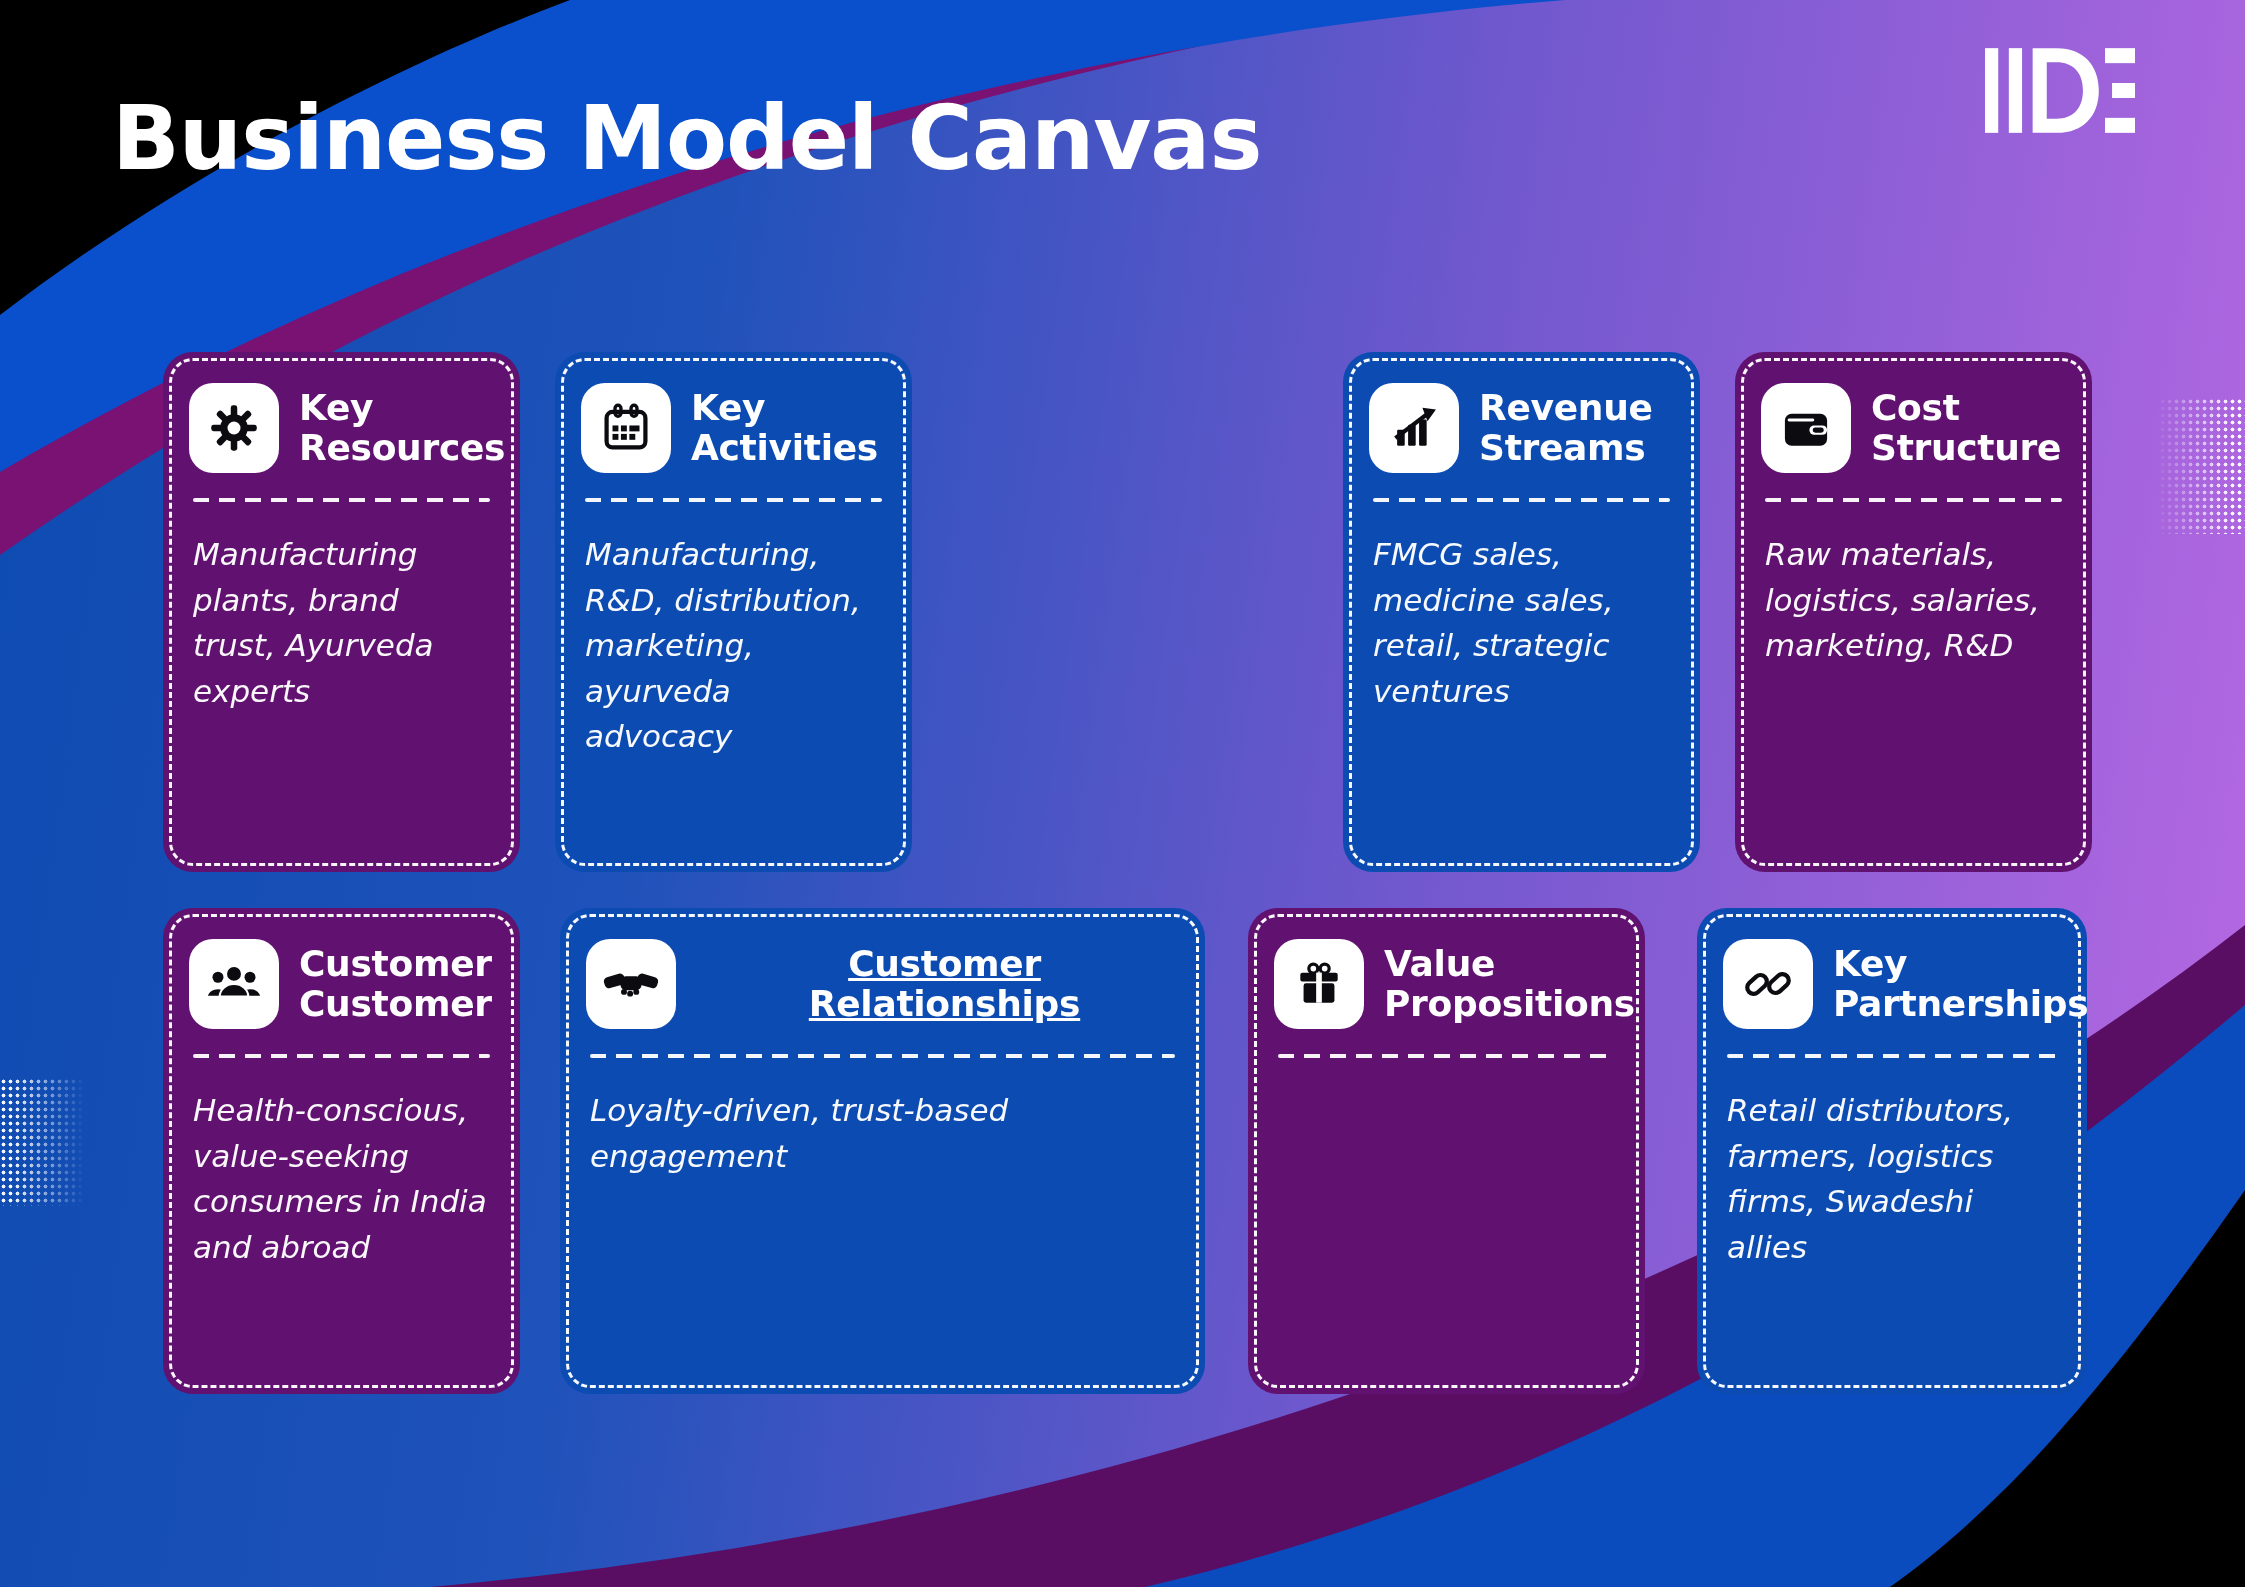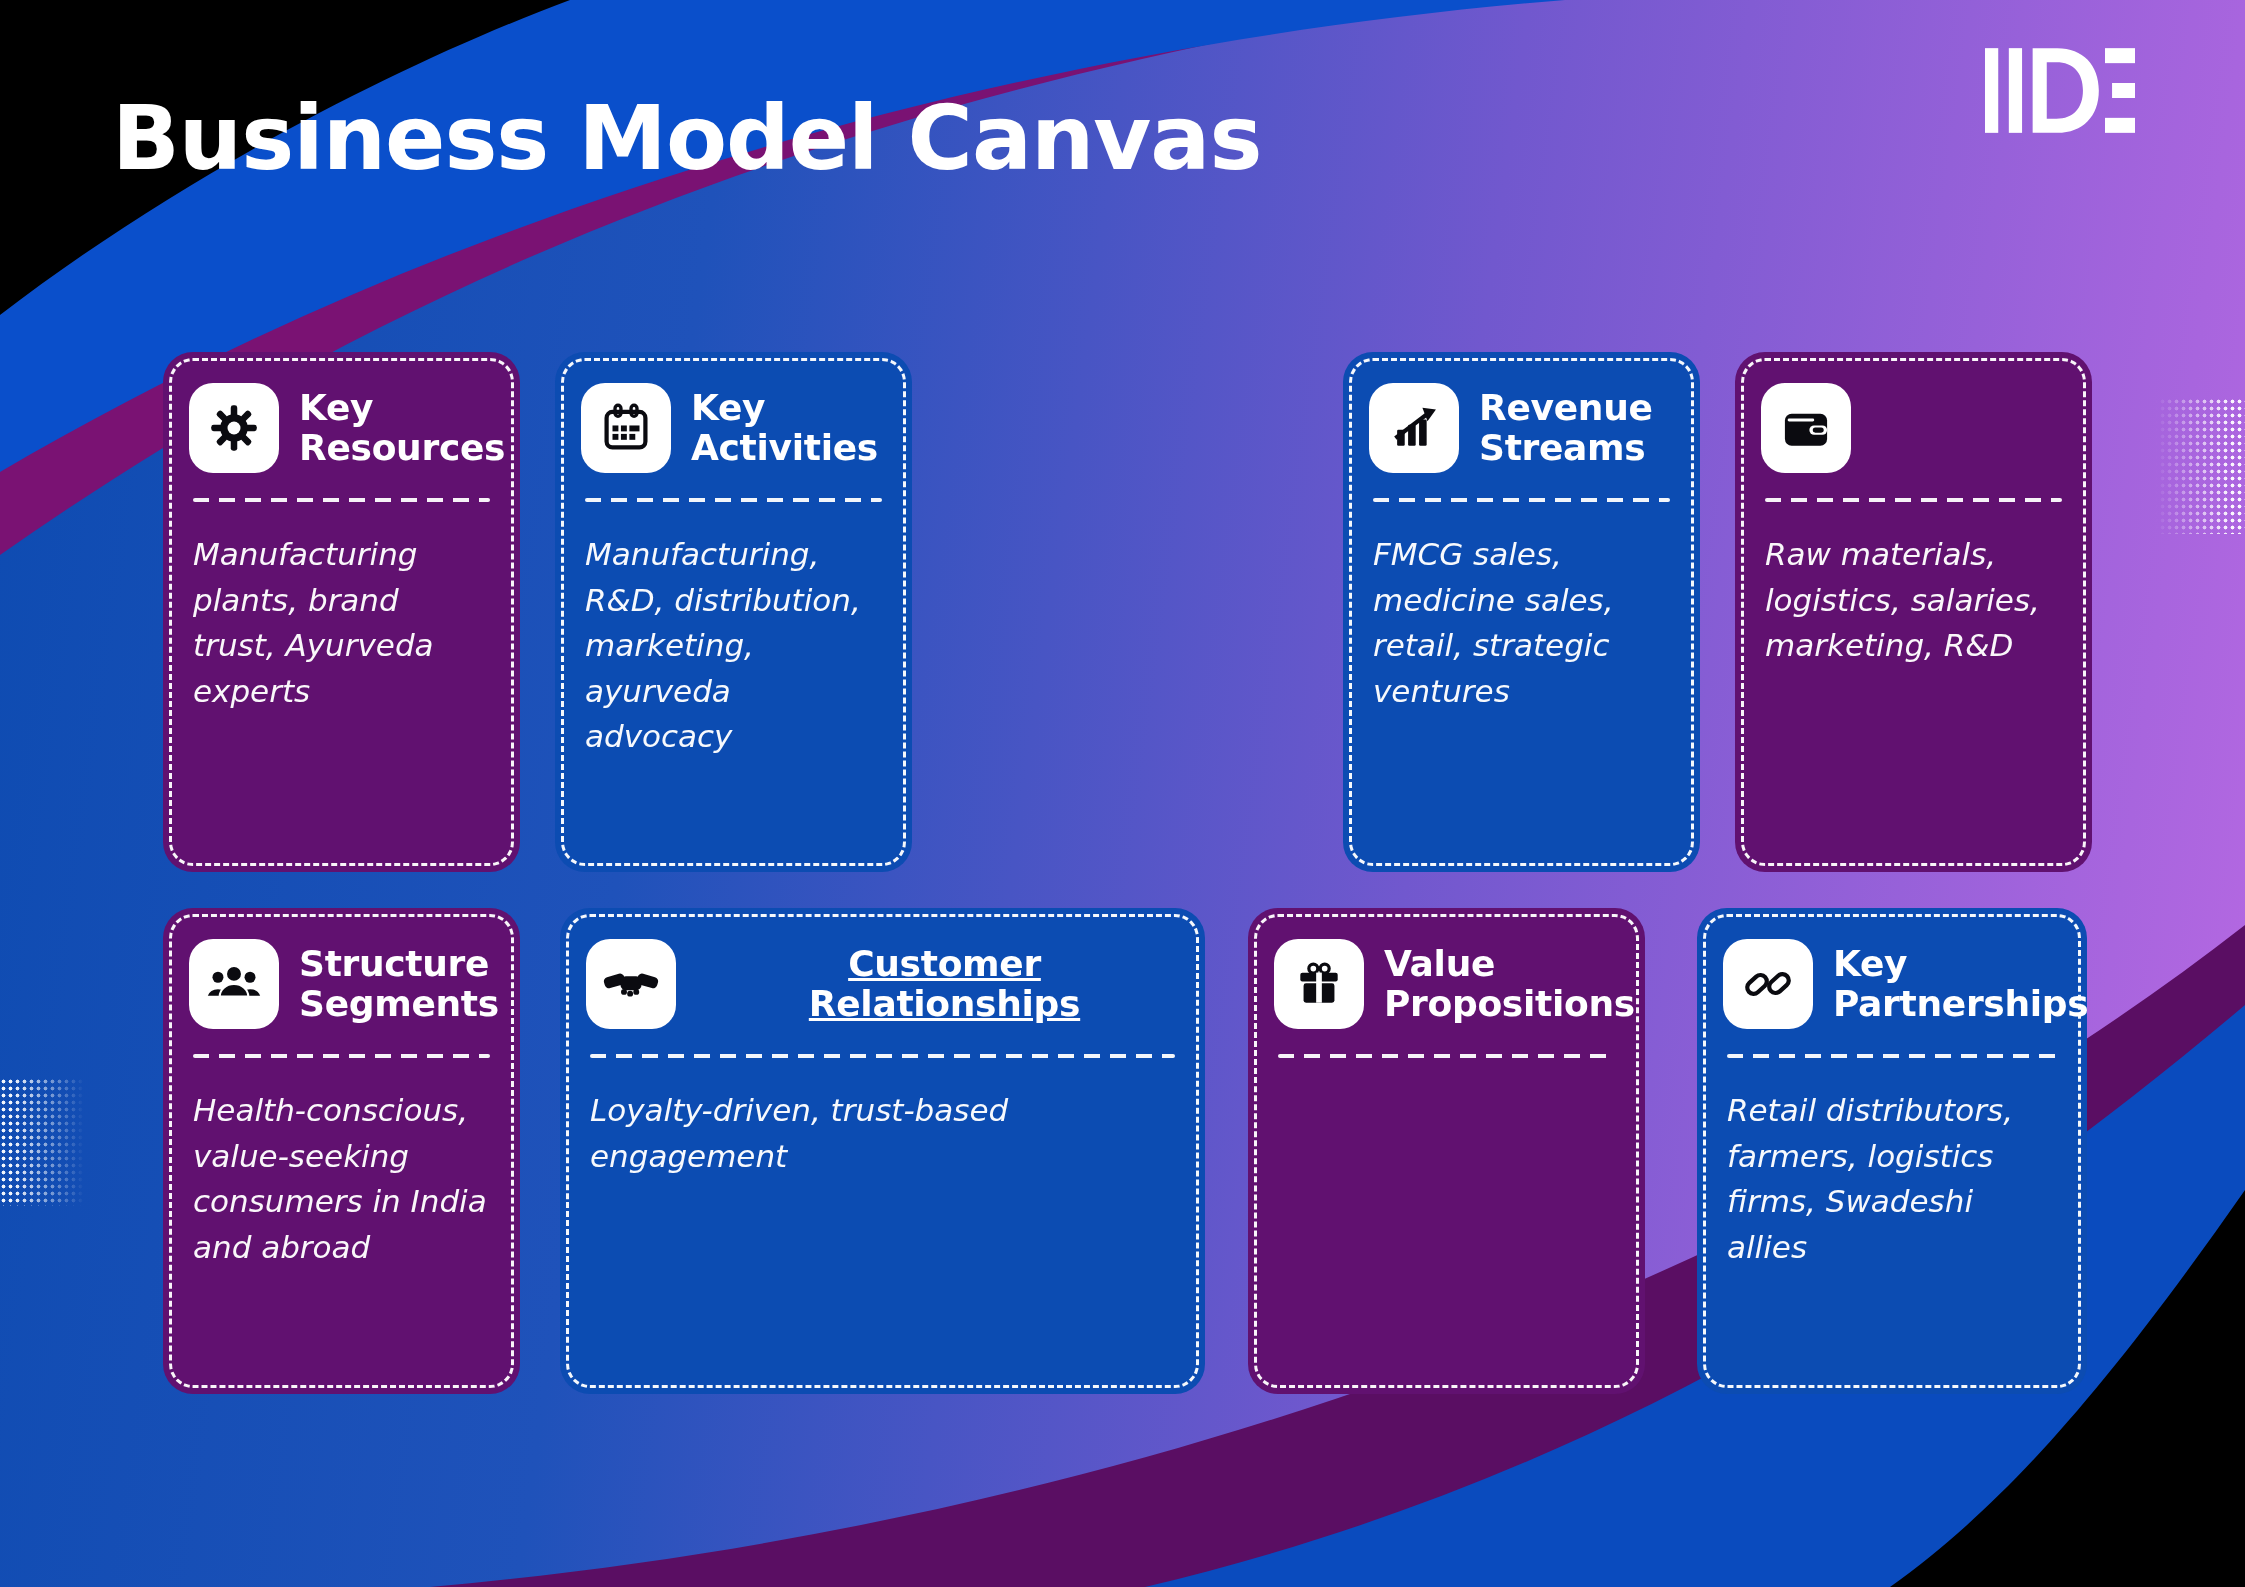--- a/index.html
+++ b/index.html
@@ -160,38 +160,39 @@
   <section class="card purple" style="--l:1735px;--t:352px;--w:357px;--h:520px">
     <div class="card-head">
       <div class="icon-tile">
         <svg viewBox="0 0 64 64" width="54" height="54">
           <rect x="7" y="15" width="50" height="38" rx="8" fill="currentColor"></rect>
           <path d="M12 22.5 h28" stroke="#fff" stroke-width="3.5" stroke-linecap="round"></path>
           <rect x="36" y="29" width="21" height="11" rx="5.5" fill="#fff"></rect>
           <rect x="40" y="31.5" width="13" height="6" rx="3" fill="currentColor"></rect>
         </svg>
       </div>
+      <h2 class="card-title">Cost Structure</h2>
     </div>
     <div class="dash-sep"></div>
     <p class="card-body">Raw materials, logistics, salaries, marketing, R&amp;D</p>
   </section>
 
   <section class="card purple" style="--l:163px;--t:908px;--w:357px;--h:486px">
     <div class="card-head">
       <div class="icon-tile">
         <svg viewBox="0 0 64 64" width="54" height="54" fill="currentColor">
           <circle cx="13" cy="24" r="6.5"></circle>
           <path d="M1 46 a12.5 11 0 0 1 24 0 z"></path>
           <circle cx="51" cy="24" r="6.5"></circle>
           <path d="M39 46 a12.5 11 0 0 1 24 0 z"></path>
           <circle cx="32" cy="20" r="9.5" stroke="#fff" stroke-width="2.5"></circle>
           <path d="M15 47 a17 15 0 0 1 34 0 z" stroke="#fff" stroke-width="2.5"></path>
         </svg>
       </div>
-      <h2 class="card-title">Structure Segments</h2>
+      <h2 class="card-title">Customer Customer</h2>
     </div>
     <div class="dash-sep"></div>
     <p class="card-body">Health-conscious, value-seeking consumers in India and abroad</p>
   </section>
 
   <section class="card blue center" style="--l:560px;--t:908px;--w:645px;--h:486px">
     <div class="card-head">
       <div class="icon-tile">
         <svg viewBox="0 0 64 64" width="56" height="56" fill="currentColor">
           <rect x="1" y="22" width="24" height="13" rx="5" transform="rotate(-16 13 28)"></rect>

